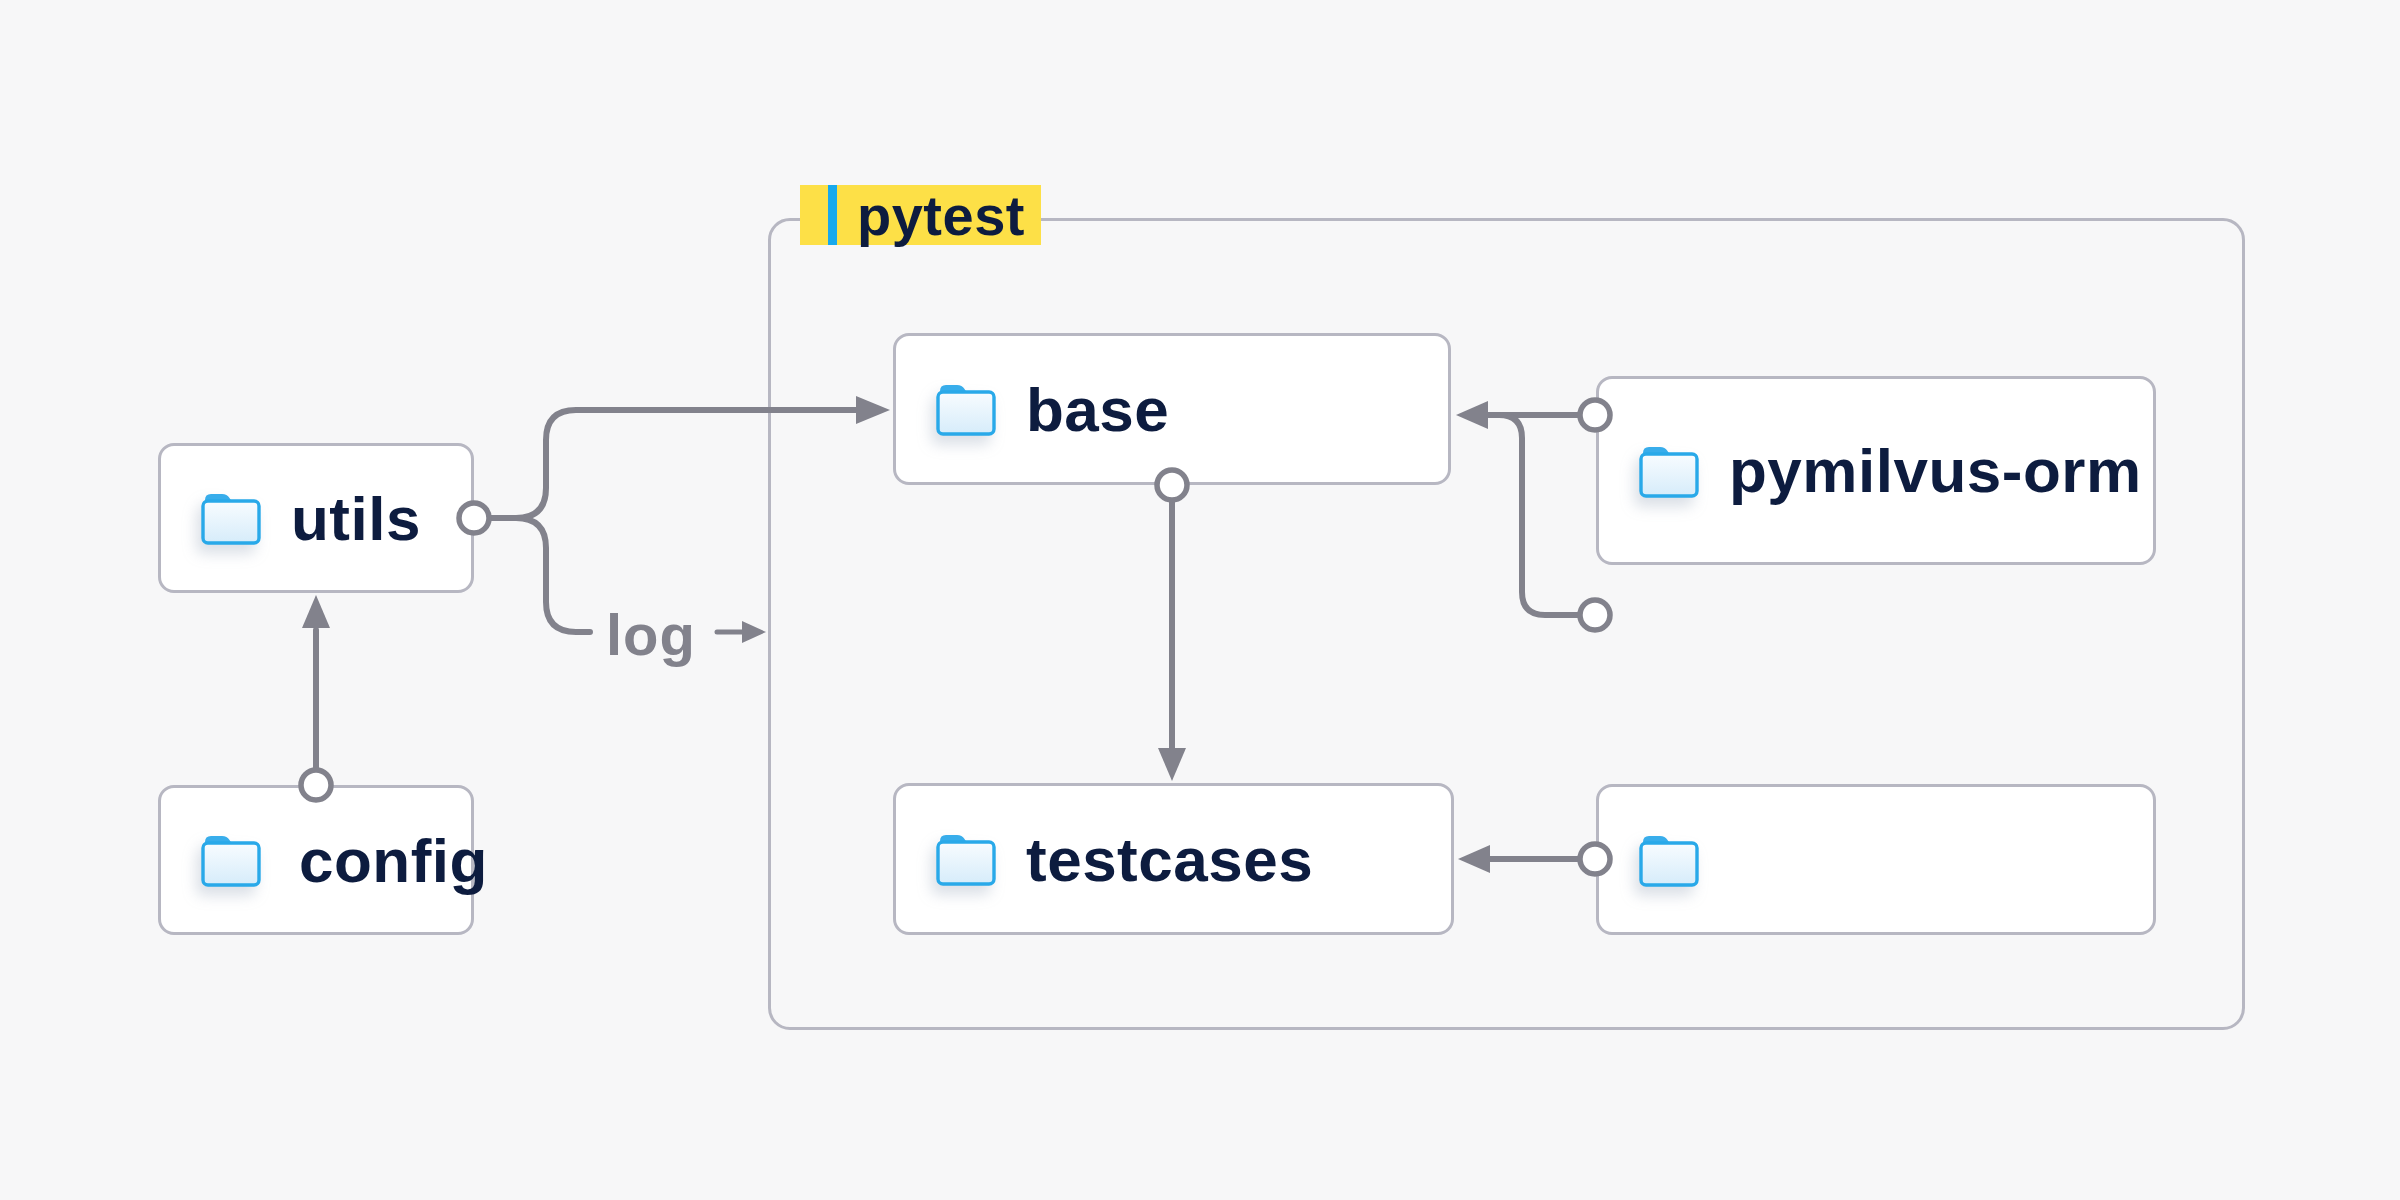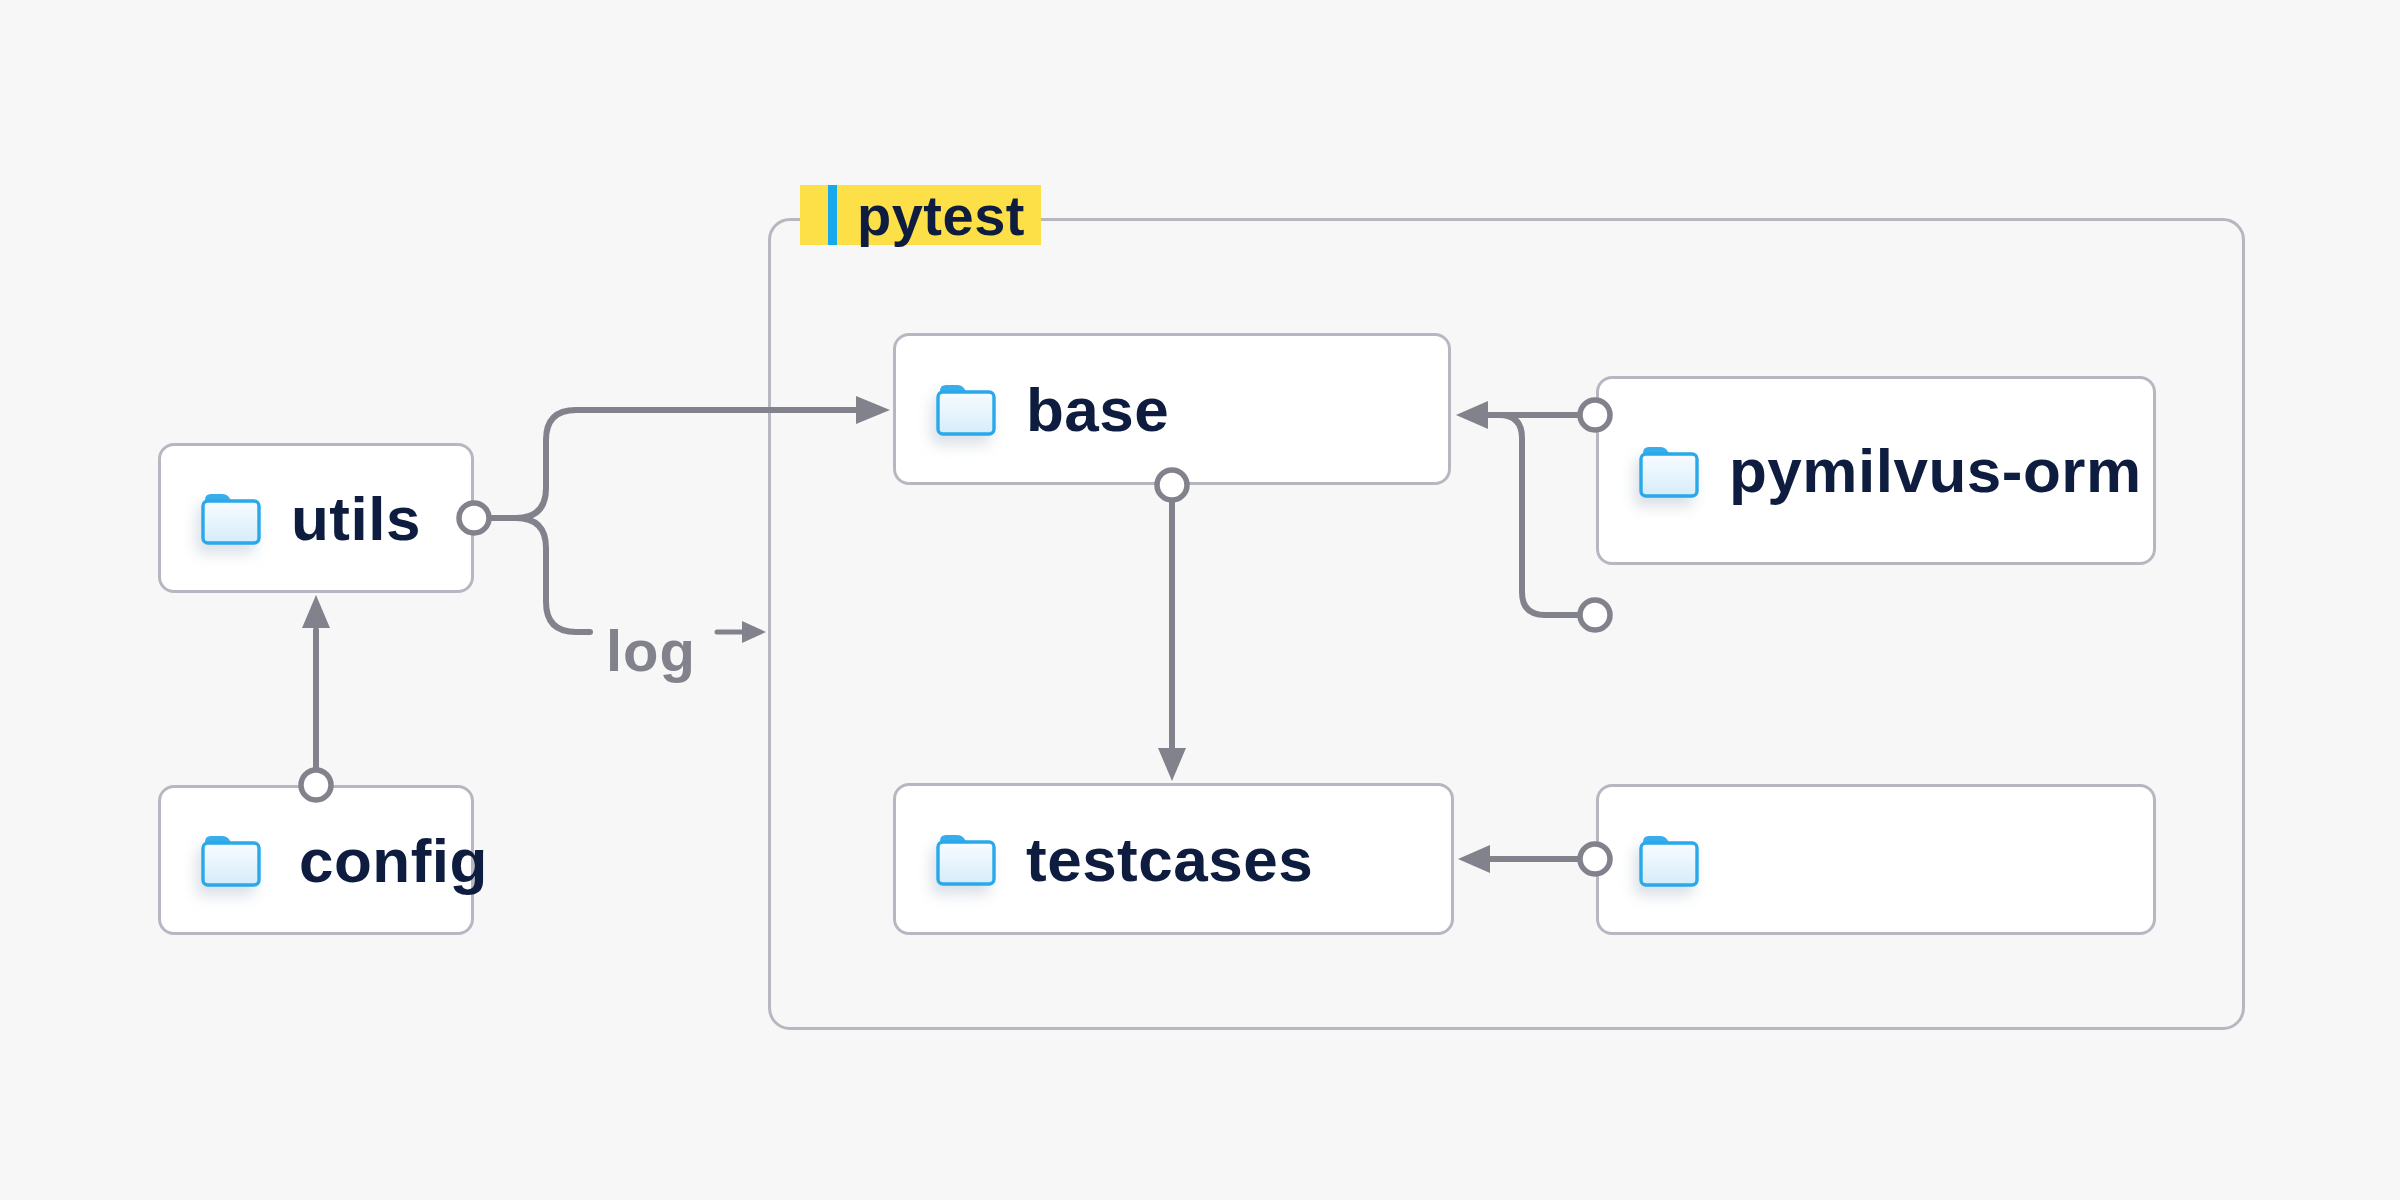--- a/index.html
+++ b/index.html
@@ -90,21 +90,20 @@
 
   
   .edge-label {
     position: absolute;
     left: 606px; top: 601px;
     font-size: 58px;
     font-weight: 600;
     color: #82828c;
     z-index: 6;
     letter-spacing: 1px;
-    margin-top: 16px;
   }
 </style>
 </head>
 <body>
 
 <div class="stage">
 
   <div class="group-box"></div>
   <div class="group-label">
     <div class="accent-bar"></div>

